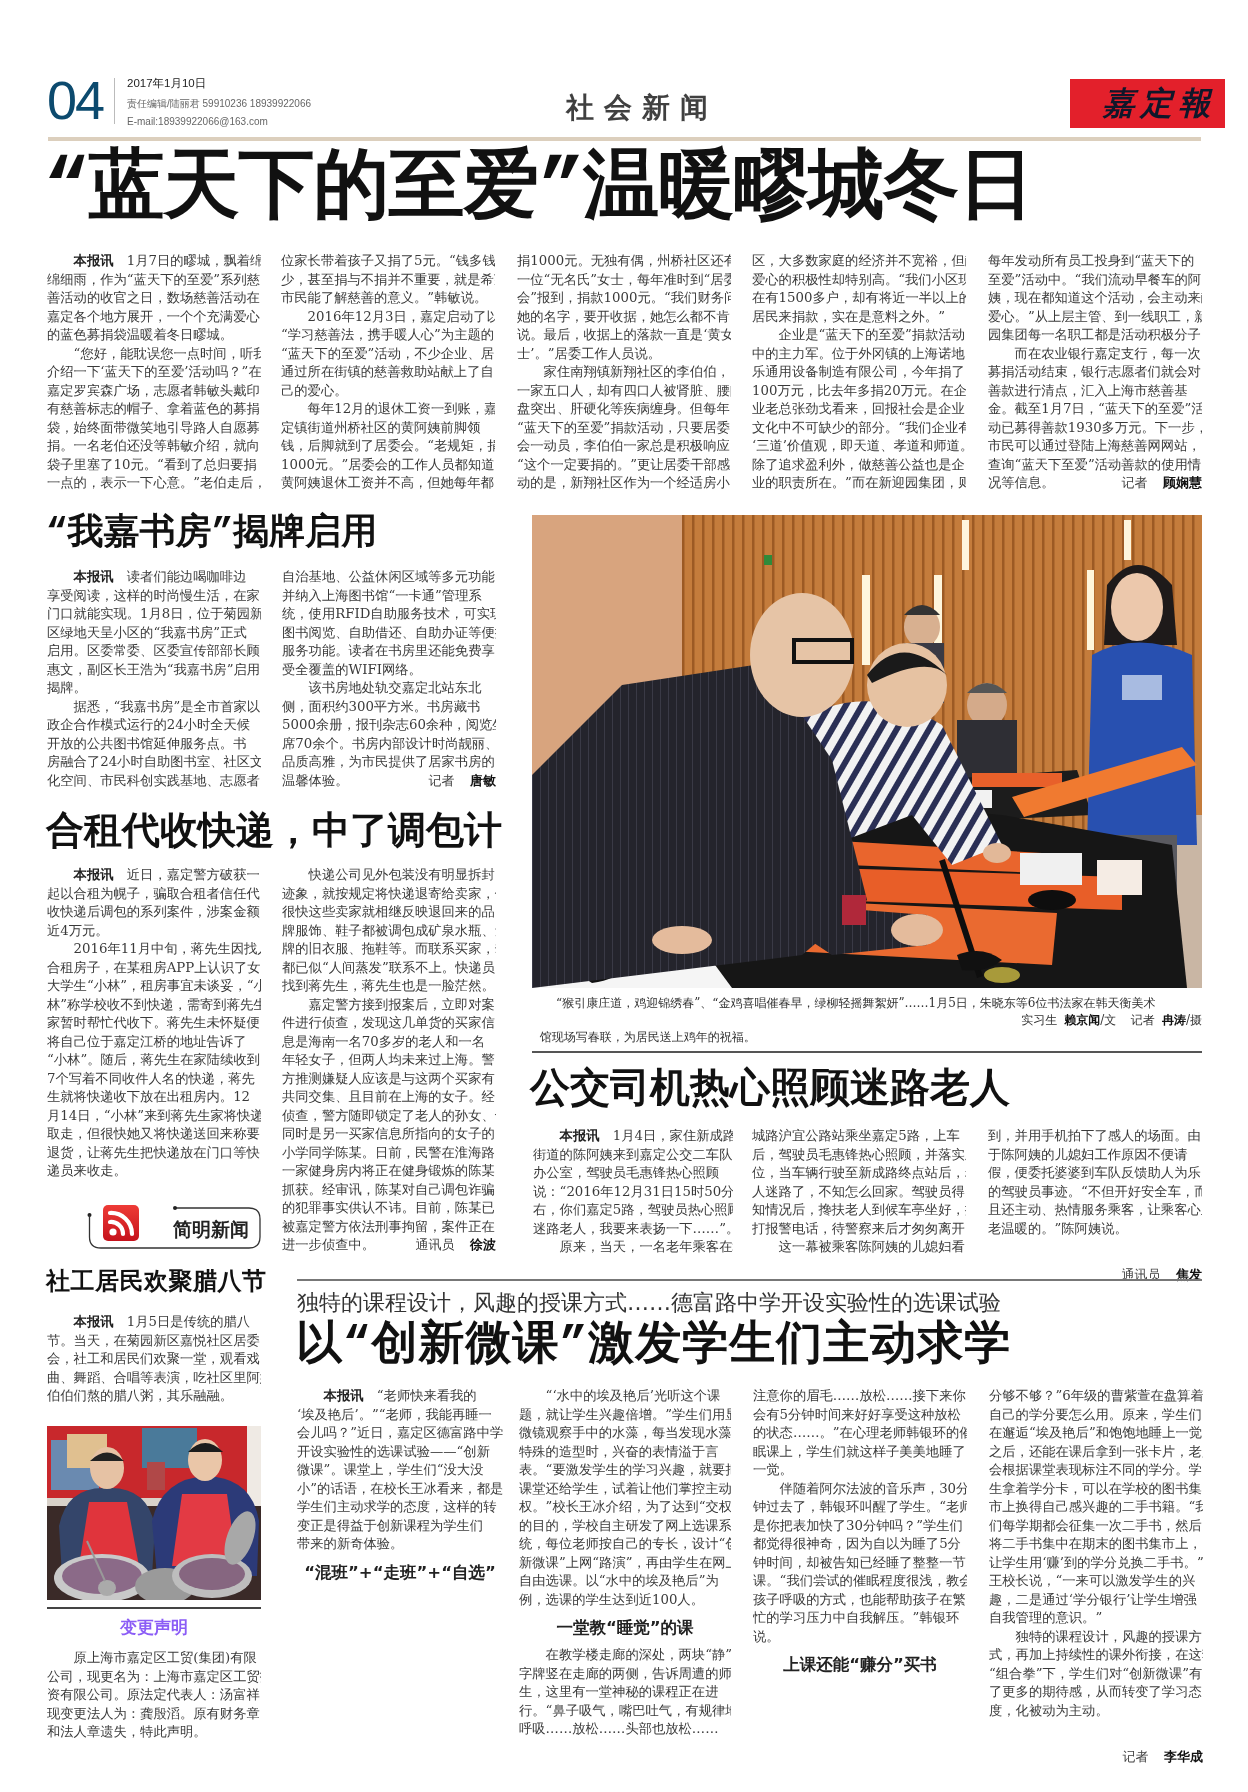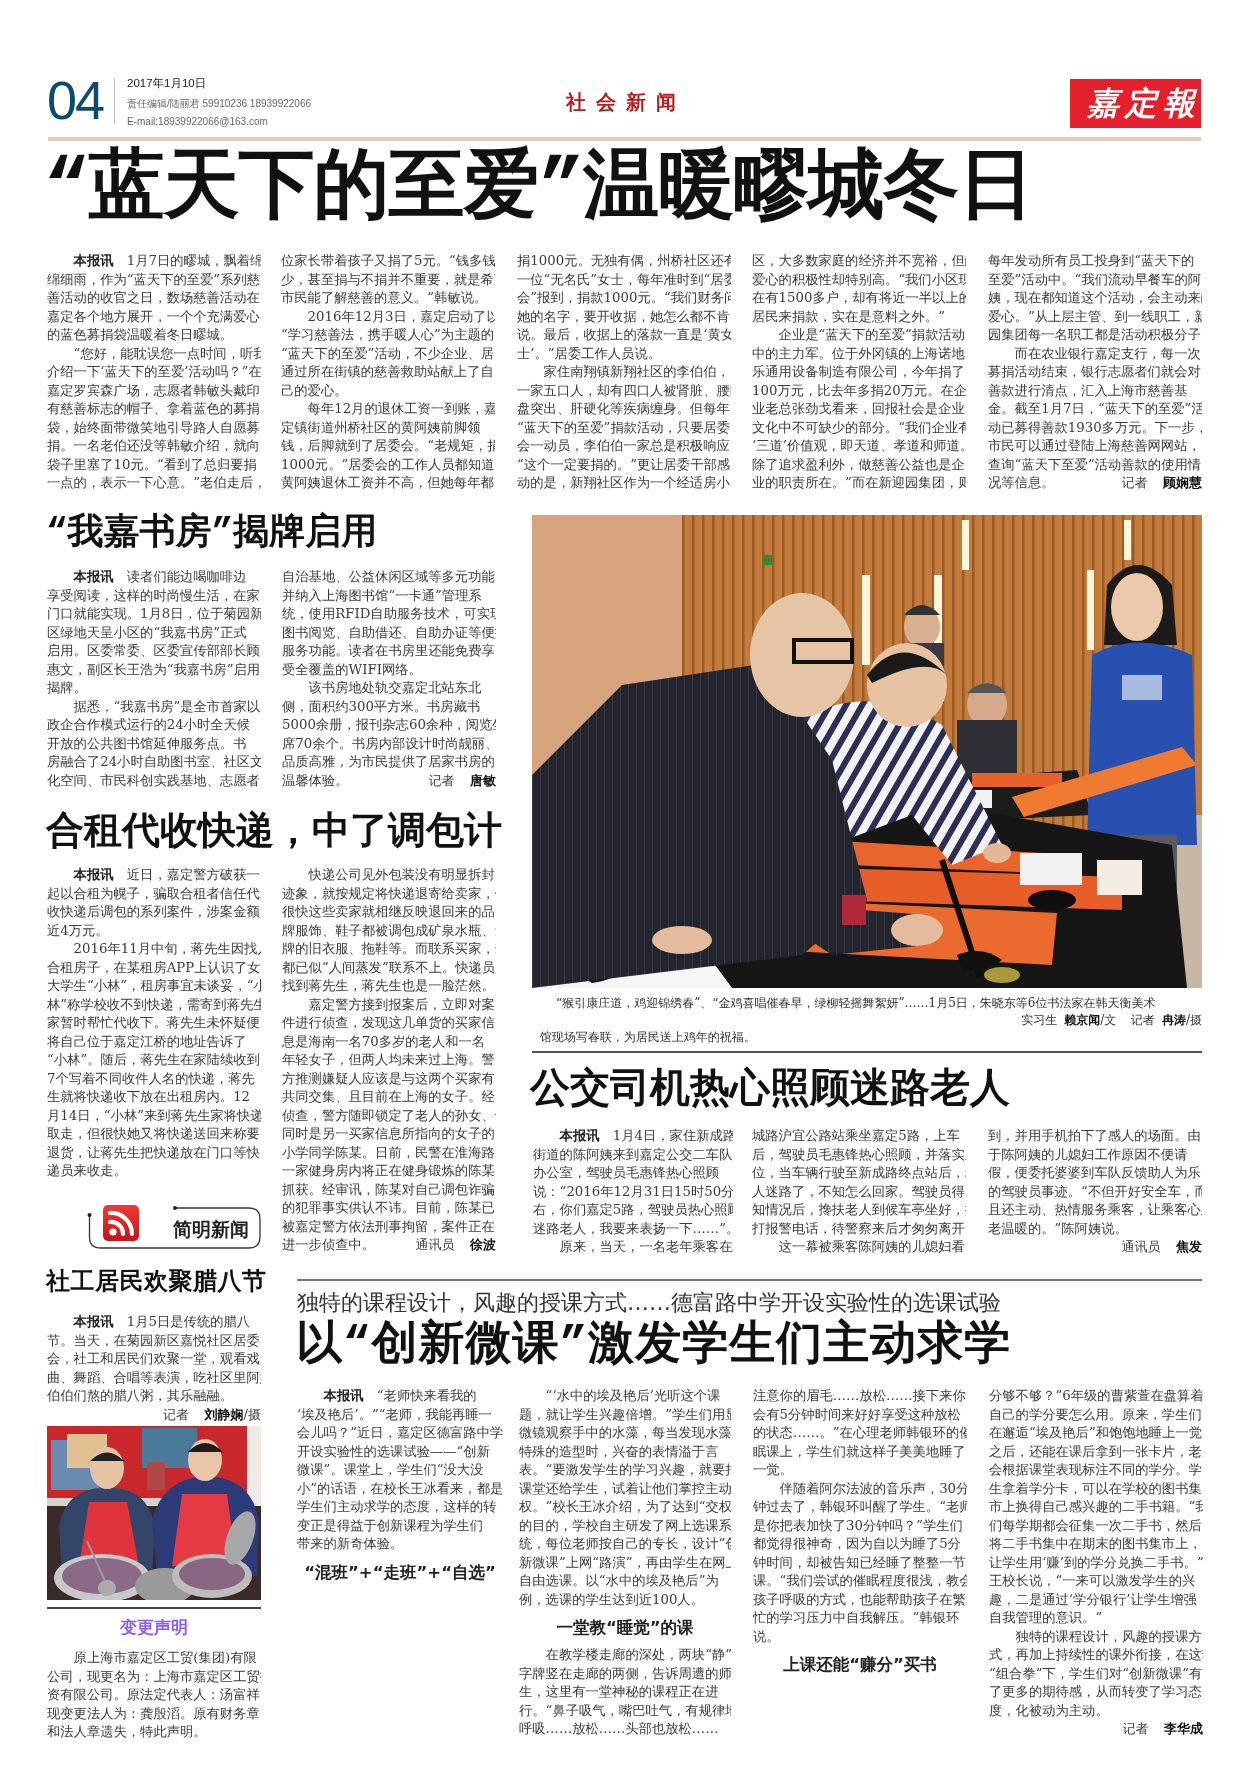--- a/index.html
+++ b/index.html
@@ -6,35 +6,35 @@
   body { width:1248px; height:1792px; position:relative; overflow:hidden;
          font-family:"DejaVu Serif","Liberation Serif",serif; color:#3a3a3a; }
   .abs { position:absolute; }
   .hl { position:absolute; font-family:Liberation Mono, monospace; font-weight:bold;
         color:#111; white-space:nowrap; }
   .col { position:absolute; }
   .ln { height:18.5px; line-height:18.5px; font-size:13.3px; white-space:pre; overflow:hidden; }
   .lead .tag { font-family:"DejaVu Sans","Liberation Sans",sans-serif; font-weight:bold; color:#222;
                padding-left:2em; margin-right:1em; }
   .byline { position:absolute; right:0; bottom:0; height:18.5px; line-height:18.5px; font-size:13px; white-space:nowrap; }
-  .byline.row { position:relative; text-align:right; }
+  .byline.row { position:relative; text-align:right;margin-top:28px; }
   .byline .role { color:#444; margin-right:1.2em; }
   .byline .nm { font-family:"DejaVu Sans","Liberation Sans",sans-serif; font-weight:bold; color:#111; }
   .subhead { height:37px; line-height:37px; text-align:center; font-size:16.5px; font-weight:bold;
              font-family:"DejaVu Sans","Liberation Sans",sans-serif; color:#222; white-space:nowrap; }
   .rule { position:absolute; }
   
   .pagenum { left:47px; top:72px; font-family:"Liberation Sans",sans-serif; font-size:54px; line-height:56px;
              color:#0c4a6e; letter-spacing:-2px; }
   .hdr-small { position:absolute; left:127px; font-family:"Liberation Sans",sans-serif; white-space:nowrap; }
   .section-title { left:566px; top:89px; font-family:Liberation Mono, monospace; font-weight:bold;
-                   font-size:20px; letter-spacing:10px; color:#b91c1c; white-space:nowrap; }
-  .masthead { left:1070px; top:79px; width:131px; height:49px; background:#e3202b; color:#ffffff;
+                   font-size:28px; letter-spacing:10px; color:#404040; white-space:nowrap; }
+  .masthead { left:1070px; top:79px; width:131px; height:49px; background:#e3202b; color:#0f172a;
               font-family:"DejaVu Serif","Liberation Serif",serif; font-weight:bold; font-style:italic;
-              font-size:32px; line-height:49px; text-align:right; letter-spacing:6px; }
+              font-size:32px; line-height:49px; text-align:center; letter-spacing:6px;padding-left:24px; }
   .caption { position:absolute; left:532px; width:670px; font-size:12px; line-height:17px; white-space:pre; overflow:hidden; color:#333; }
   .credit { position:absolute; right:0; top:0; font-size:12px; }
   .credit .nm { font-family:"DejaVu Sans","Liberation Sans",sans-serif; font-weight:bold; color:#111; }
   .credit .role { margin:0 0.6em 0 1.2em; }
 </style>
 </head>
 <body>
 
 <div class="abs pagenum">04</div>
 <div class="abs" style="left:114px;top:78px;width:1px;height:46px;background:#bbbbbb"></div>

